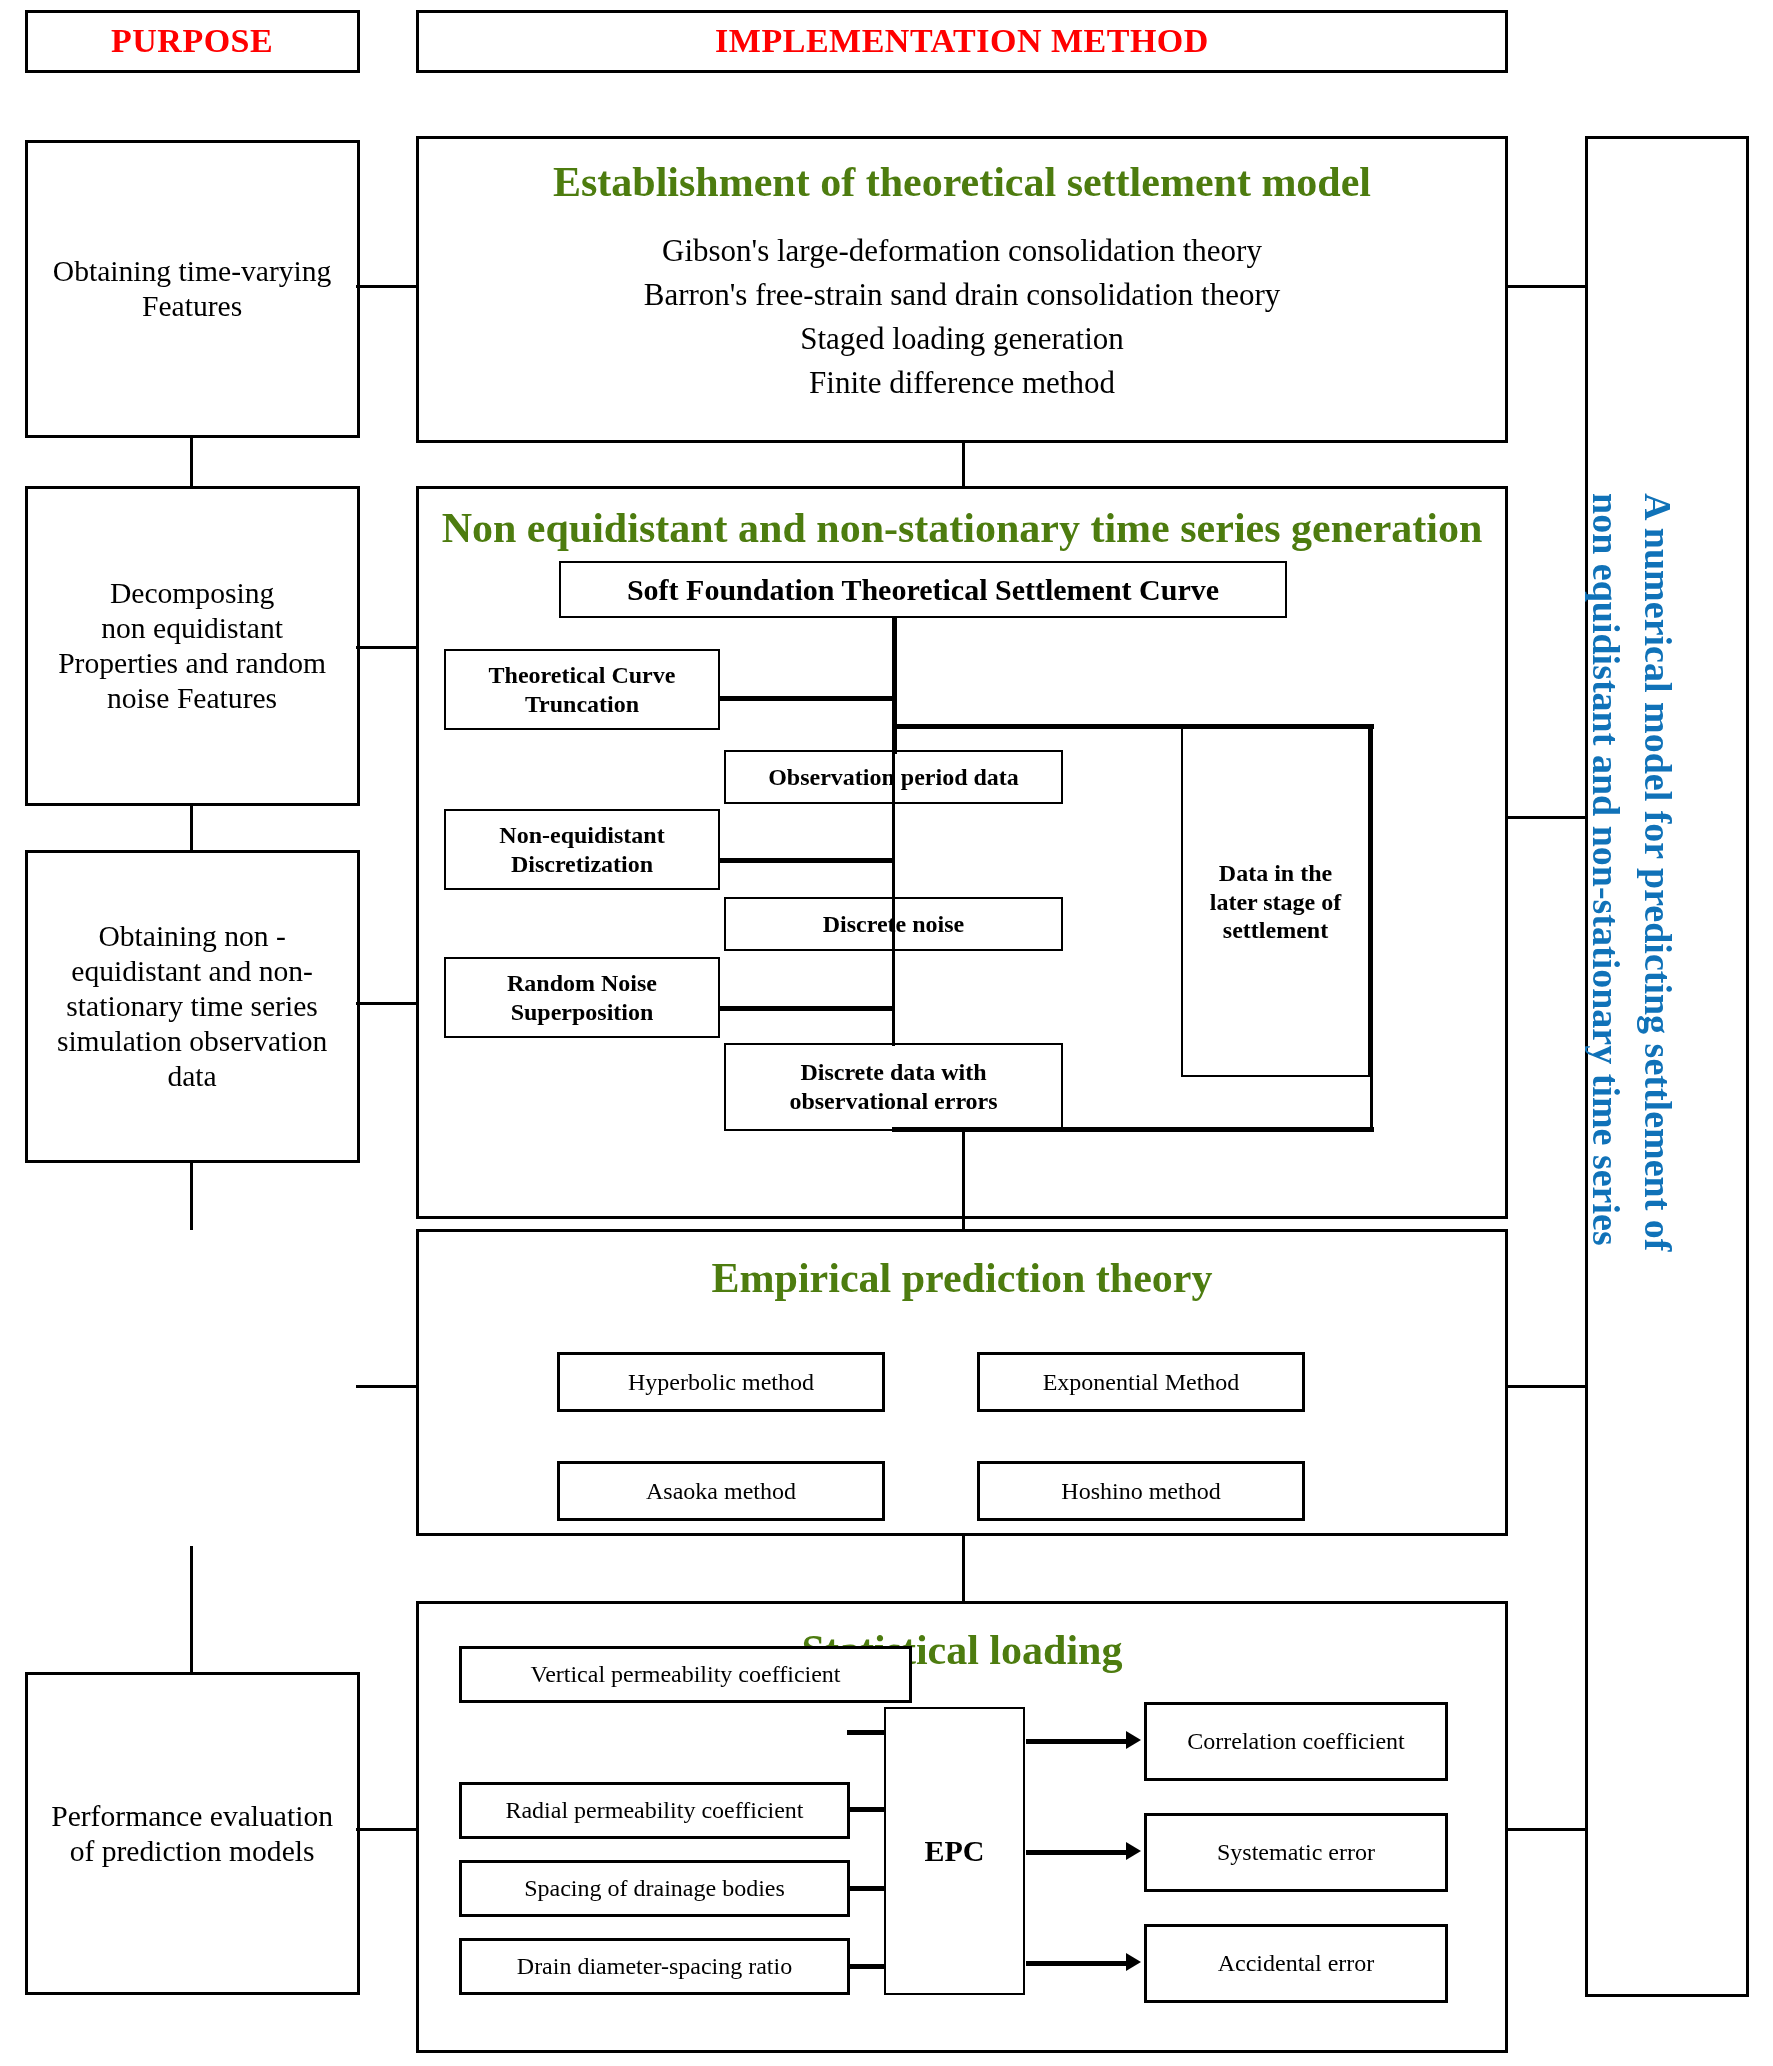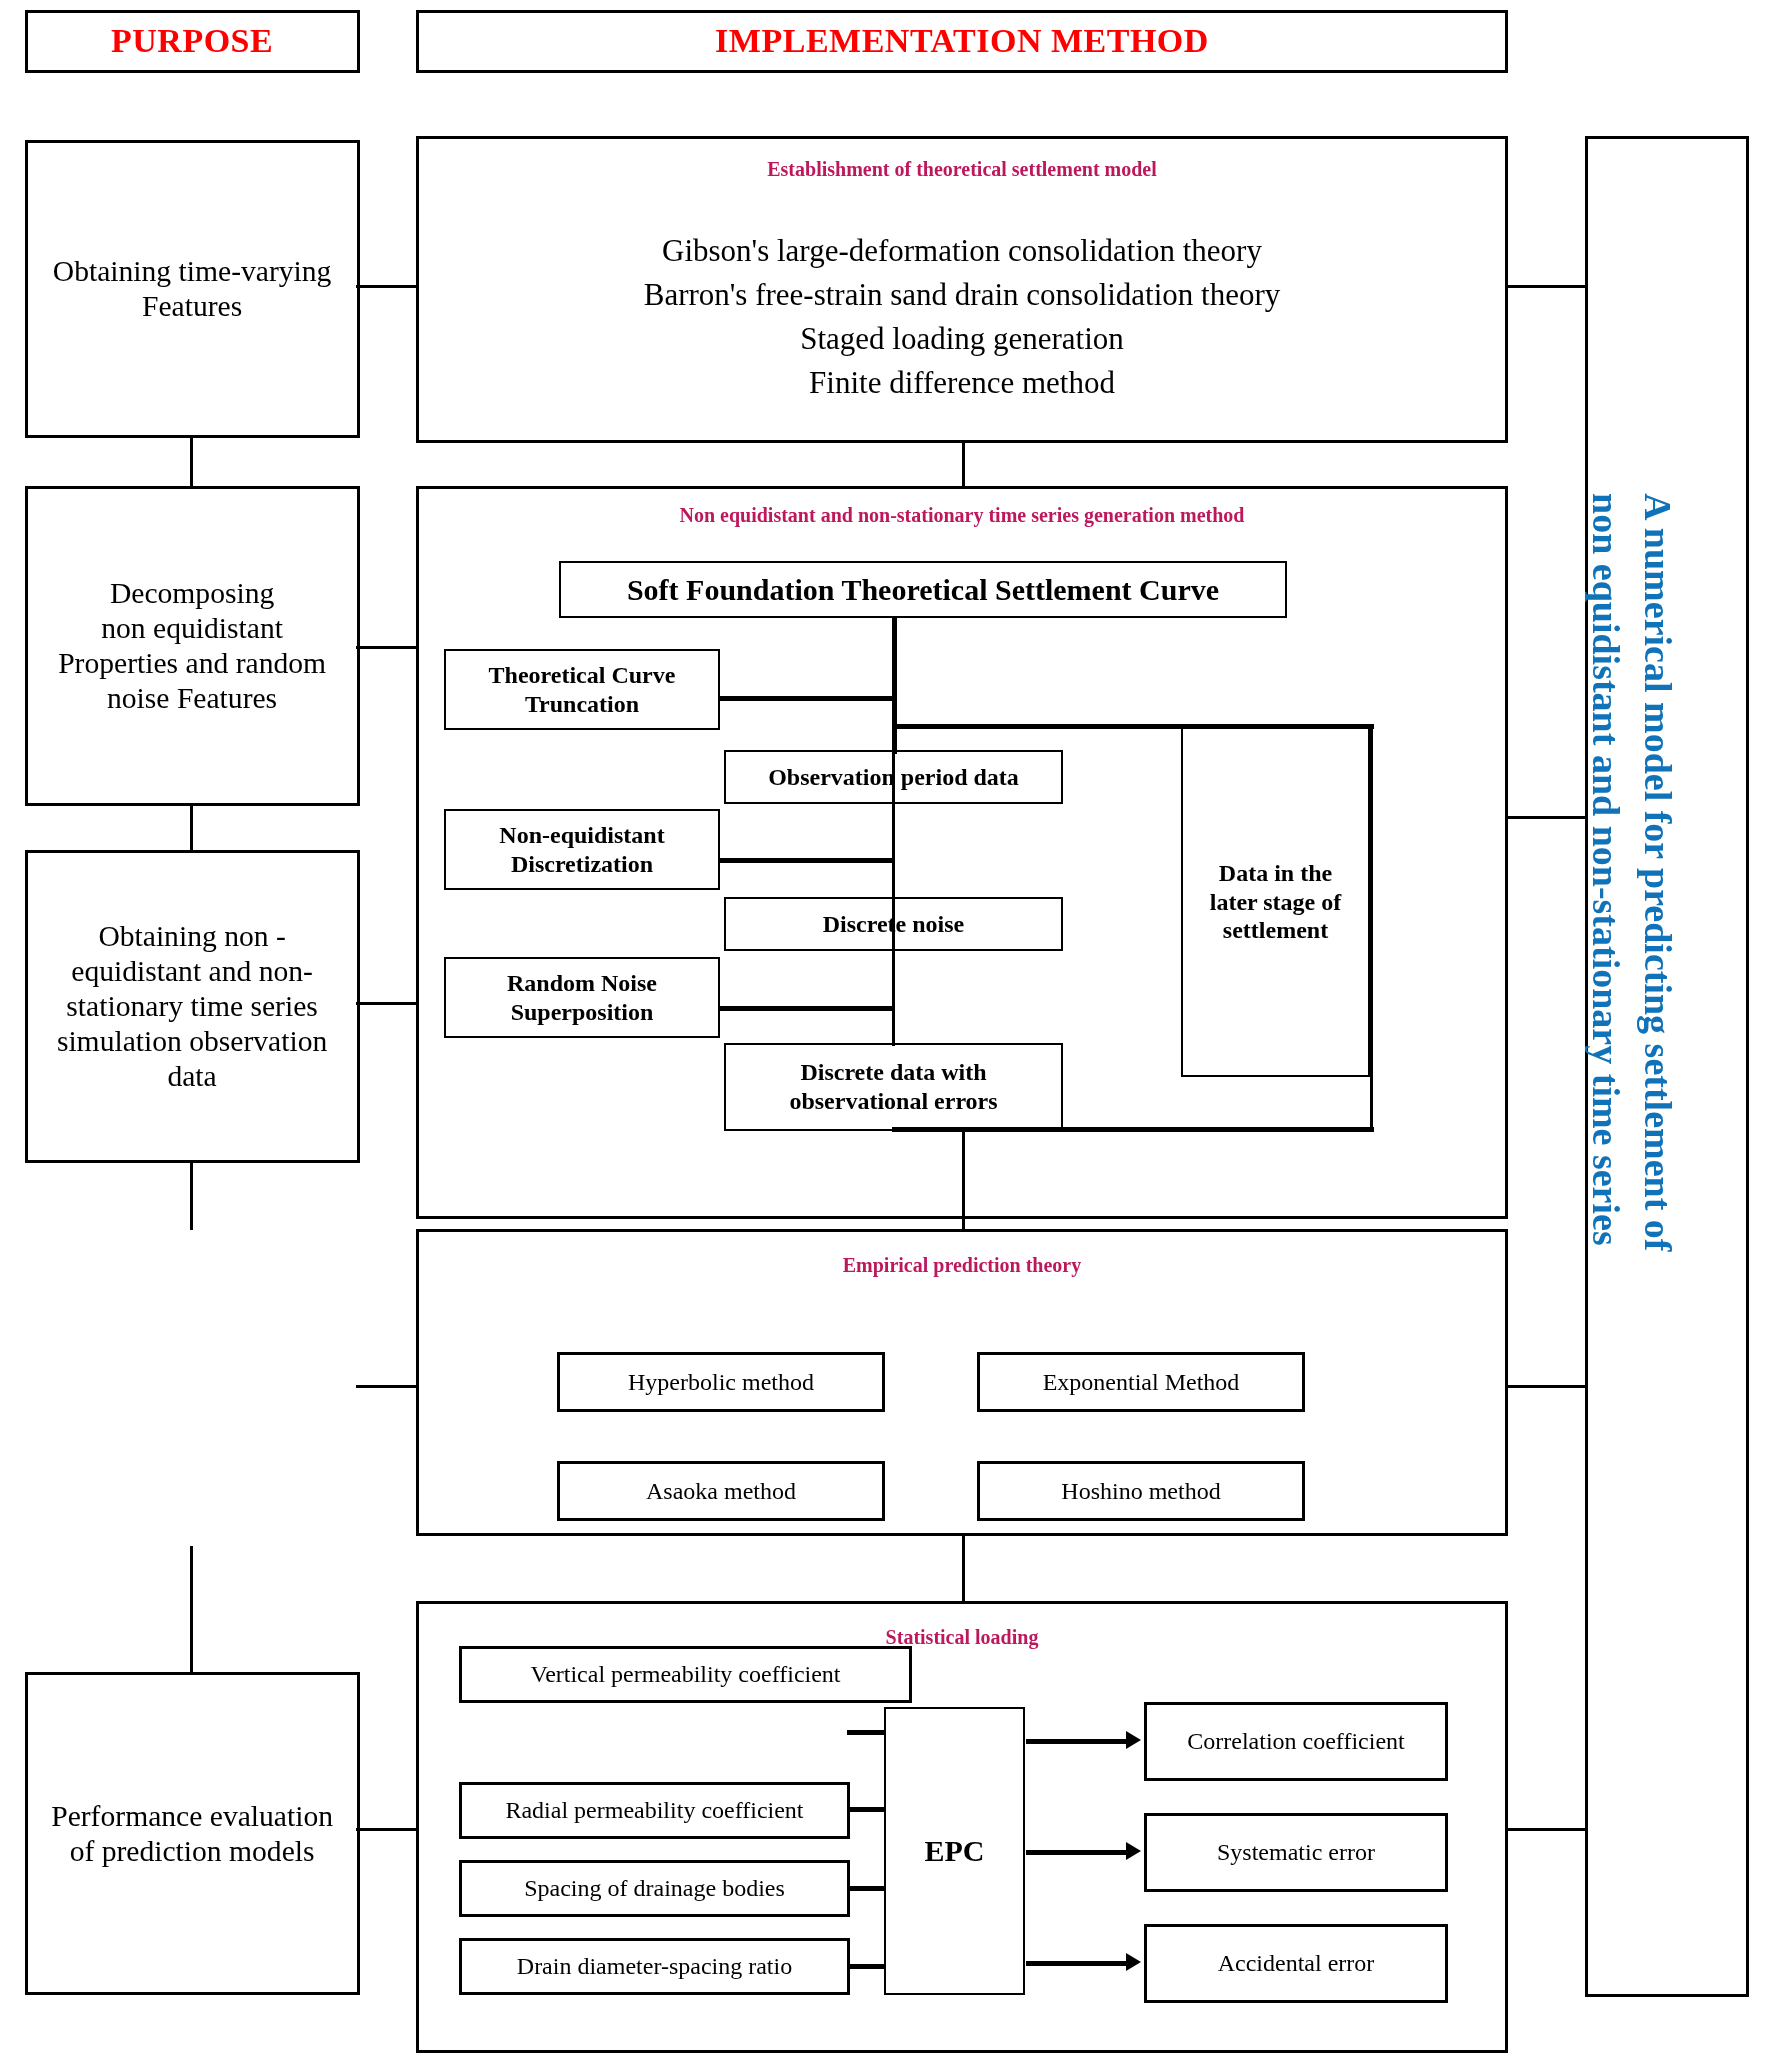--- a/index.html
+++ b/index.html
@@ -9,21 +9,21 @@
   .box{position:absolute;box-sizing:border-box;background:#fff;
        border:2.7px solid #000;display:flex;align-items:center;justify-content:center;
        text-align:center;color:#000;}
   .box.thin{border-width:2.2px;font-weight:bold;}
   .box.thick{border-width:3.8px;}
   .hdr{font-weight:bold;font-size:34px;letter-spacing:0.5px;}
   .red{color:#ff0000;}
 
   .sect{position:absolute;box-sizing:border-box;background:#fff;border:3.3px solid #000;}
   .sect-title{position:absolute;left:0;right:0;text-align:center;font-weight:bold;
-              font-size:20px;color:#be185d;}
+              font-size:42px;color:#4d7c0f;}
 
   .line{position:absolute;background:#000;}
   .h{height:3.3px;}
   .v{width:3.3px;}
   .h9{height:4.9px;}
 
   .purpose-txt{font-size:29.6px;line-height:1.18;padding:0 6.6px;}
   .body-txt{font-size:30px;line-height:1.2;padding:0 5.5px;}
   .small-txt{font-size:24px;line-height:1.2;padding:0 4.4px;}
 

